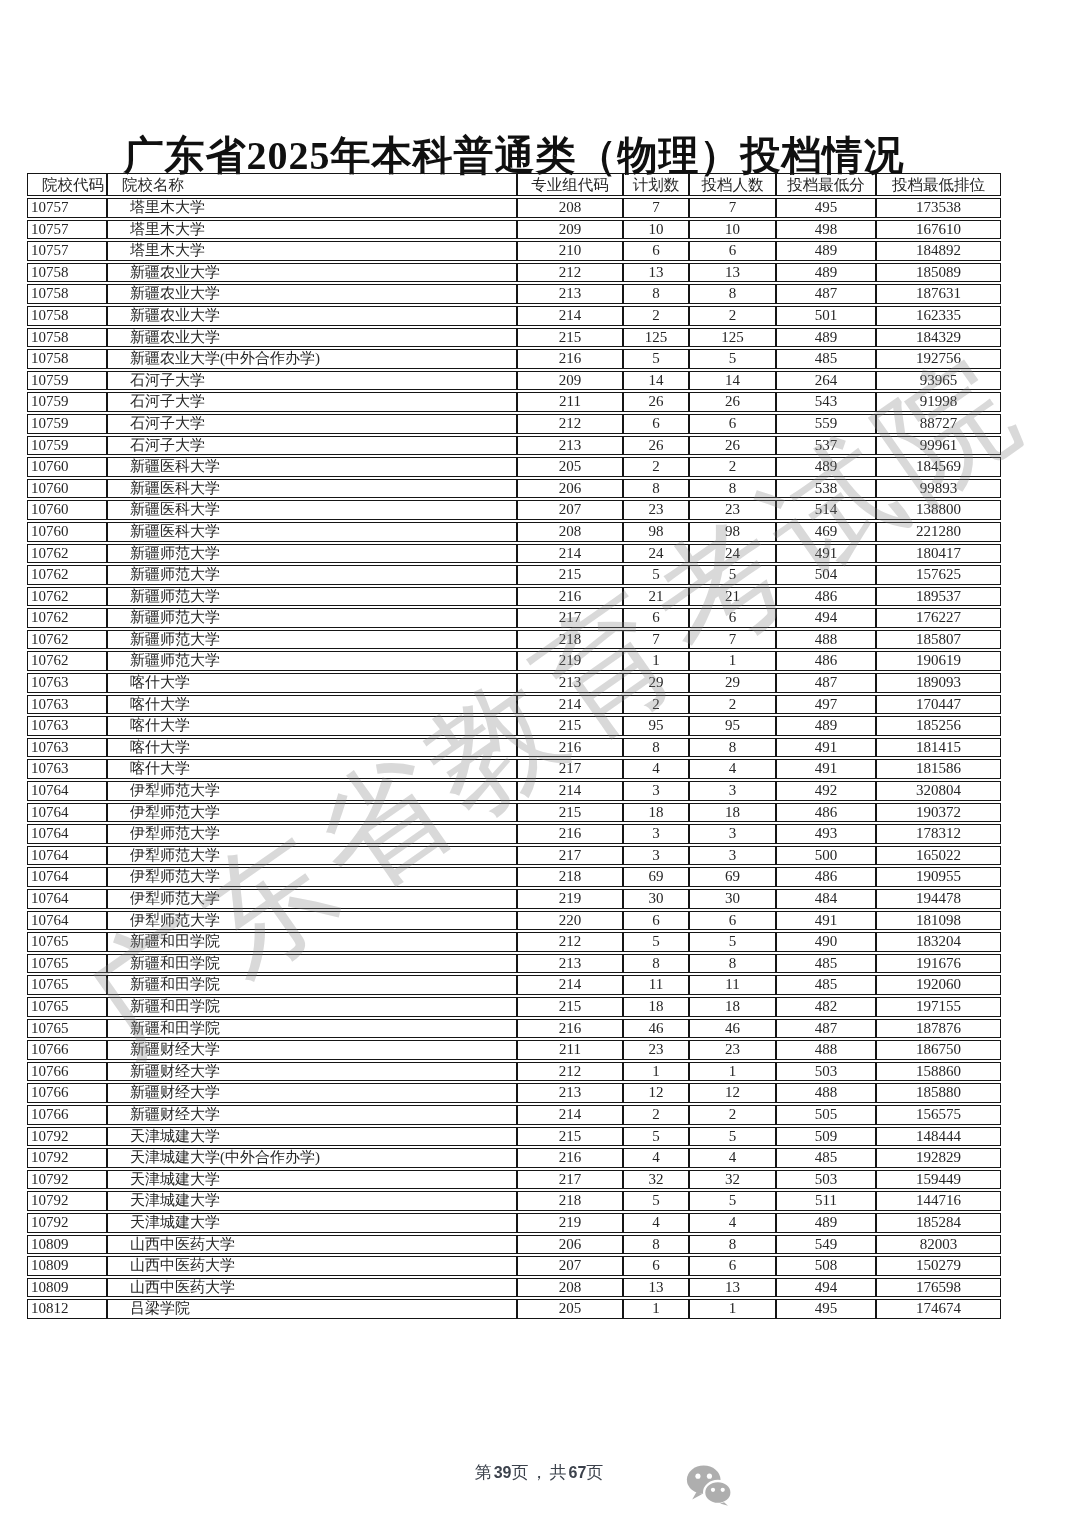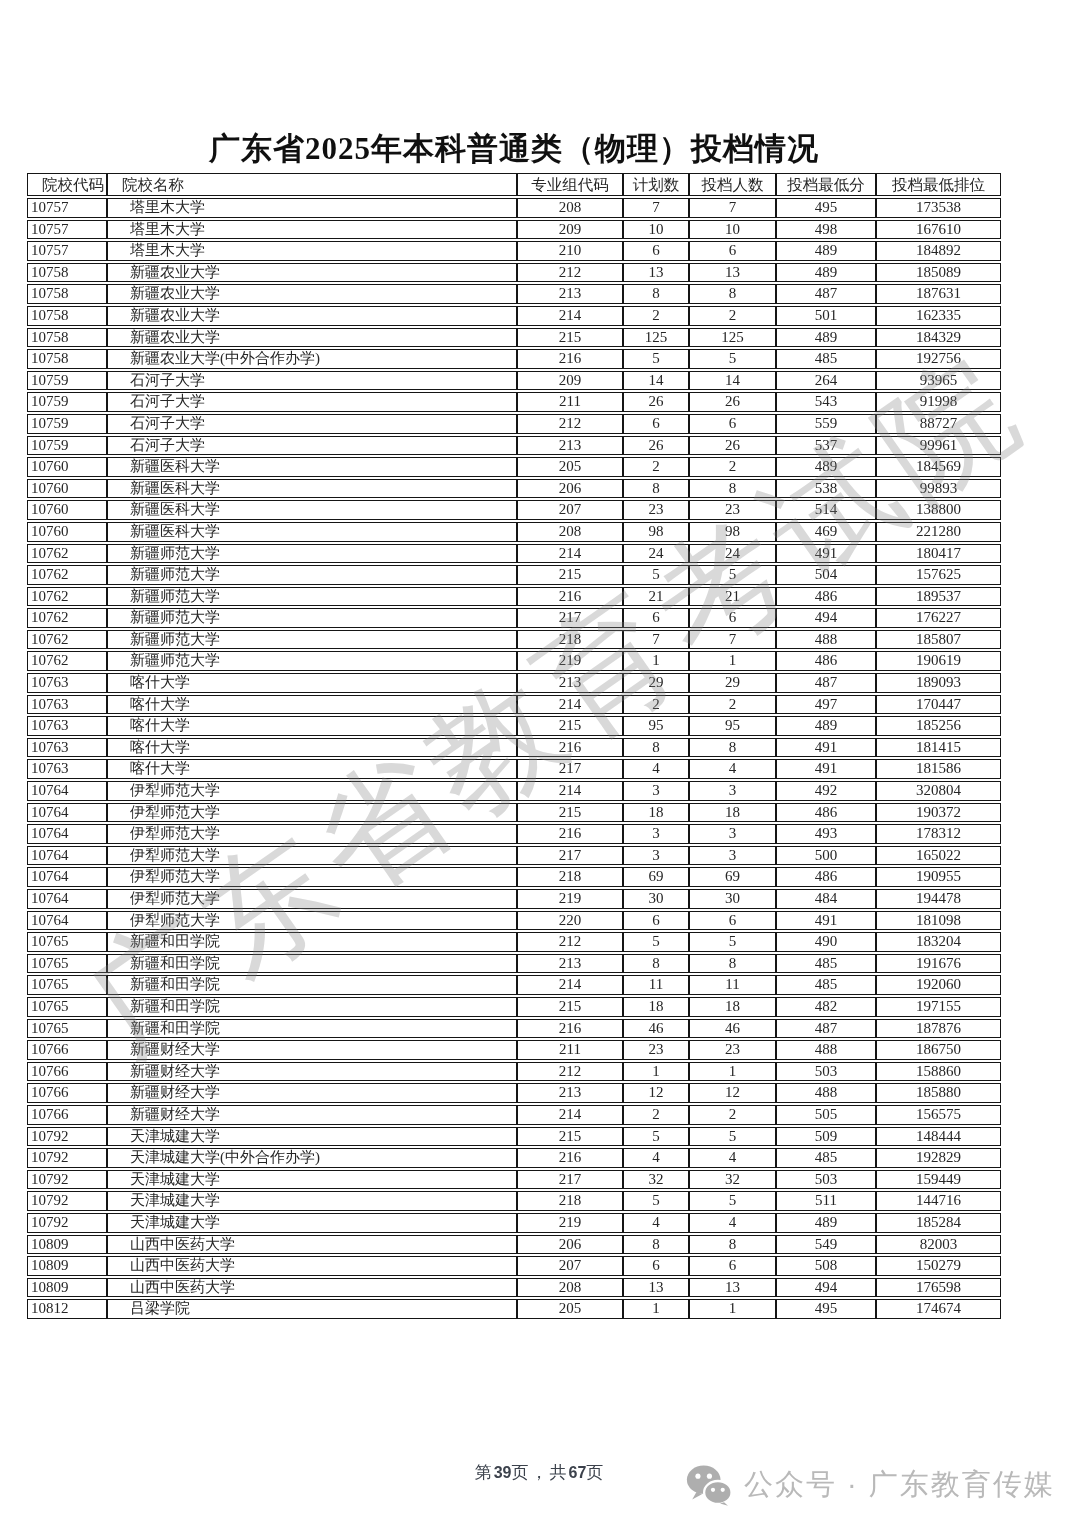--- a/index.html
+++ b/index.html
@@ -3,21 +3,21 @@
 <meta charset="utf-8">
 <style>
   html,body { margin:0; padding:0; background:#ffffff; }
   .page {
     position:relative; width:1080px; height:1528px; margin:0 auto;
     background:#ffffff; overflow:hidden;
     font-family:"Liberation Serif","DejaVu Serif",serif;
   }
   .title {
     position:absolute; top:128px; left:27px; width:974px;
-    text-align:center; font-size:31px; font-weight:bold; color:#101010;
+    text-align:center; font-size:40px; font-weight:bold; color:#101010;
     letter-spacing:1px; white-space:nowrap;
   }
   .watermark {
     position:absolute; top:630px; left:-30px; width:1170px; height:150px;
     text-align:center; font-size:128px; letter-spacing:10px; line-height:150px;
     color:rgba(128,128,128,0.30); white-space:nowrap;
     transform:rotate(-35deg); pointer-events:none; z-index:5;
     font-family:"Liberation Serif","DejaVu Serif",serif;
   }
   table.grid {
@@ -567,16 +567,15 @@
         <ellipse cx="20" cy="17.5" rx="19" ry="16" fill="#aeaeae"></ellipse>
         <path d="M12 31 L7 40 L18 34 Z" fill="#aeaeae"></path>
         <circle cx="13.5" cy="13.5" r="2.9" fill="#ffffff"></circle>
         <circle cx="26.5" cy="13.5" r="2.9" fill="#ffffff"></circle>
         <ellipse cx="36" cy="32" rx="15.5" ry="13" fill="#aeaeae" stroke="#ffffff" stroke-width="2.6"></ellipse>
         <path d="M43 43 L47.5 47 L38.5 44.5 Z" fill="#aeaeae"></path>
         <circle cx="30.5" cy="29" r="2.4" fill="#ffffff"></circle>
         <circle cx="41.5" cy="29" r="2.4" fill="#ffffff"></circle>
       </svg>
     </span>
-    <span class="label">公众号 · 广东教育传媒</span>
   </div>
 
 </div>
 
 </body></html>

